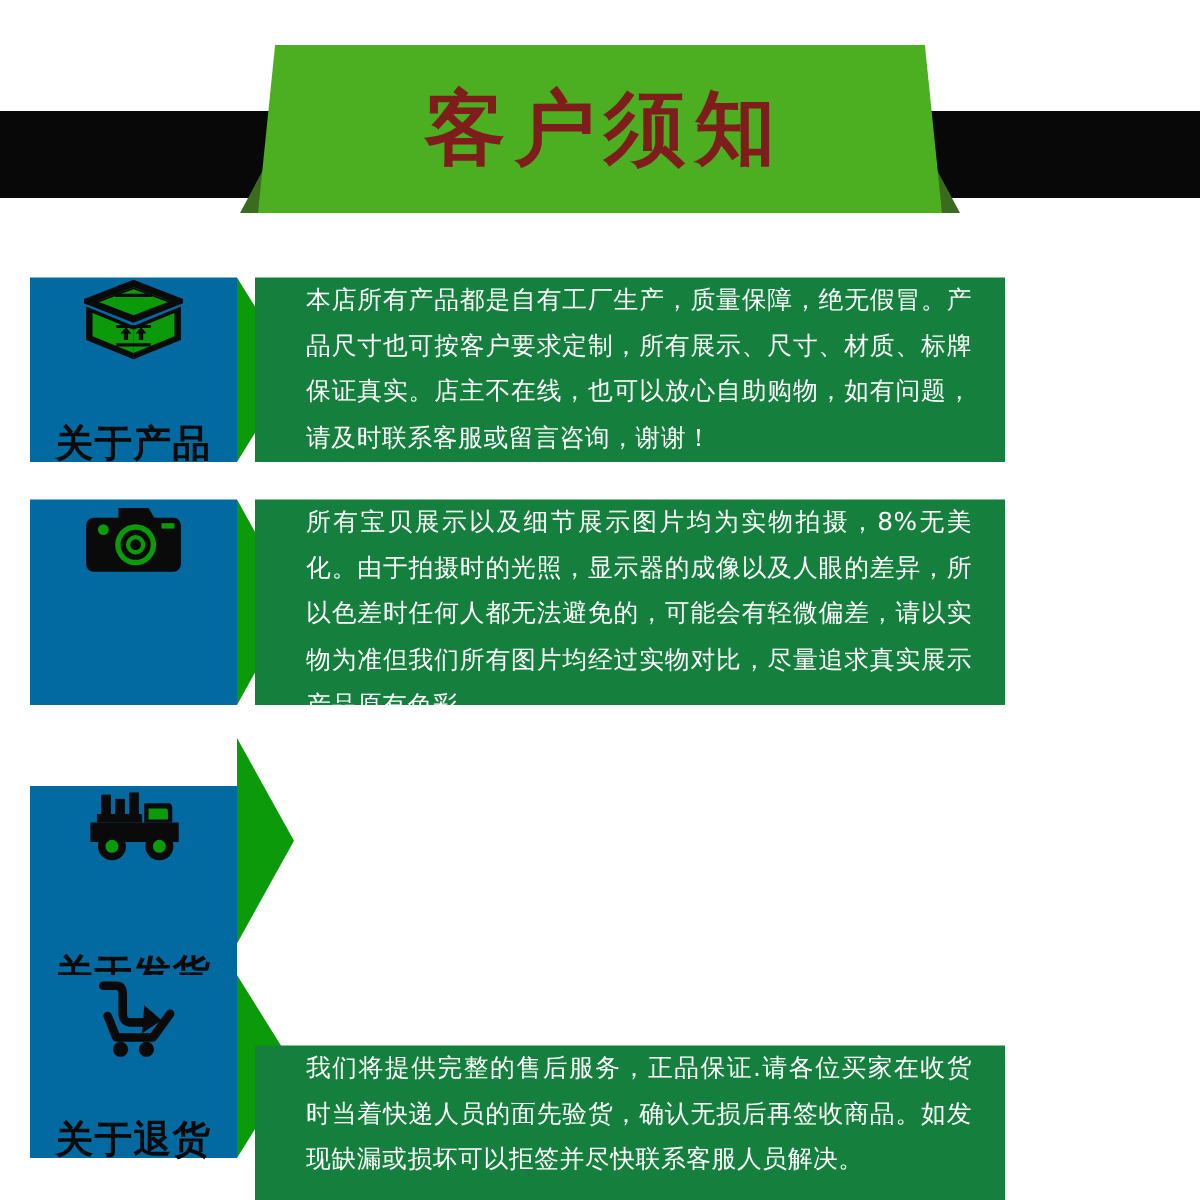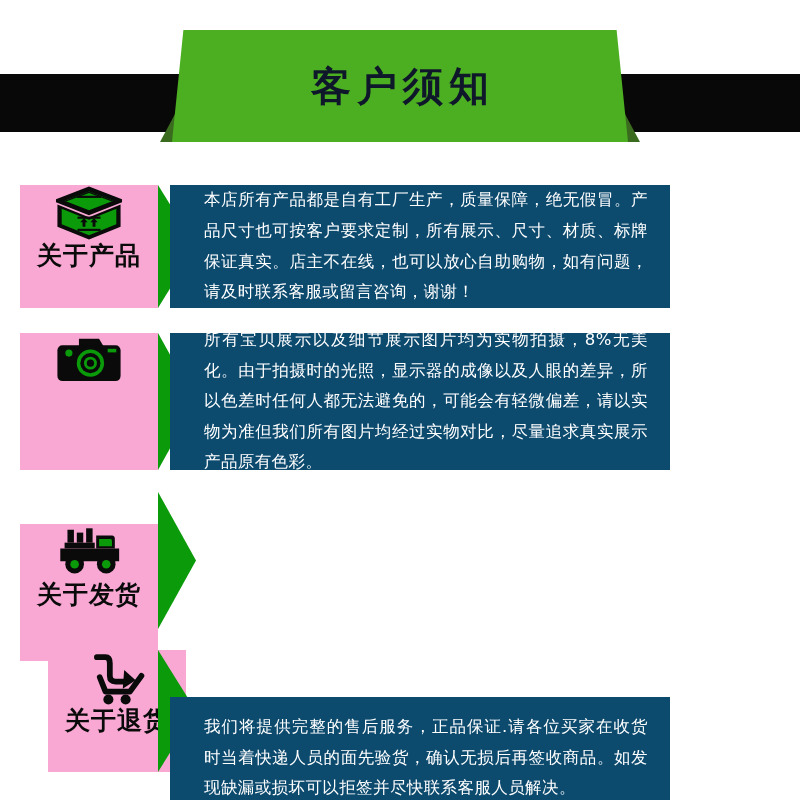--- a/index.html
+++ b/index.html
@@ -55,45 +55,45 @@
     top: 30px;
     width: 456px;
     height: 112px;
     background: #4caf21;
     clip-path: polygon(2.5% 0%, 97.5% 0%, 100% 100%, 0% 100%);
     display: flex;
     align-items: center;
     justify-content: center;
   }
   #banner-title {
-    color: #0f172a;
-    font-size: 40px;
+    color: #7f1d1d;
+    font-size: 54px;
     font-weight: bold;
     letter-spacing: 6px;
     line-height: 1;
     padding-left: 6px;
     white-space: nowrap;
   }
 
   
   .info-row {
     position: absolute;
     left: 0;
     width: 800px;
   }
   .label-card {
     position: absolute;
     left: 20px;
     top: 0;
     width: 138px;
-    background: #f9a8d4;
+    background: #0369a1;
     display: flex;
     flex-direction: column;
     align-items: center;
-    justify-content: flex-start;
+    justify-content: space-between;
     box-sizing: border-box;
   }
   .label-arrow {
     position: absolute;
     left: 158px;
     top: 0;
     width: 38px;
     background: #0a9a0a;
     clip-path: polygon(0% 0%, 0% 100%, 100% 50%);
   }
@@ -110,24 +110,24 @@
     font-weight: bold;
     letter-spacing: 1px;
     line-height: 1;
     white-space: nowrap;
   }
   .text-panel {
     position: absolute;
     left: 170px;
     top: 0;
     width: 500px;
-    background: #0c4a6e;
+    background: #15803d;
     box-sizing: border-box;
     display: flex;
-    align-items: center;
+    align-items: flex-start;
   }
   .panel-text {
     color: #ffffff;
     font-size: 16.5px;
     line-height: 1.85;
     letter-spacing: 0.4px;
     padding: 0 22px 0 34px;
     text-align: justify;
     text-indent: 0;
   }
@@ -207,21 +207,21 @@
         <circle cx="74" cy="56" r="13" fill="#0a0a0a"></circle>
         <circle cx="74" cy="56" r="6" fill="#0a9a0a"></circle>
       </svg>
     </span>
     <span class="label-text">关于发货</span>
   </div>
   <div class="label-arrow" style="height:137px;"></div>
 </div>
 
 <div class="info-row" style="top:650px;height:122px;">
-  <div class="label-card" style="height:122px;margin-left:28px;">
+  <div class="label-card" style="height:122px;">
     <span class="label-icon">
       <svg viewBox="0 0 100 78">
         <path fill="none" stroke="#0a0a0a" stroke-width="8" stroke-linecap="round" d="M22 10 L34 10 Q40 10 40 18 L40 36 Q40 44 48 44 L62 44"></path>
         <path fill="#0a0a0a" d="M60 28 L76 42 L58 54 Z"></path>
         <path fill="none" stroke="#0a0a0a" stroke-width="8" stroke-linecap="round" stroke-linejoin="round" d="M26 38 L34 58 L68 58 L84 36"></path>
         <circle cx="38" cy="69" r="7" fill="#0a0a0a"></circle>
         <circle cx="62" cy="69" r="7" fill="#0a0a0a"></circle>
       </svg>
     </span>
     <span class="label-text">关于退货</span>

